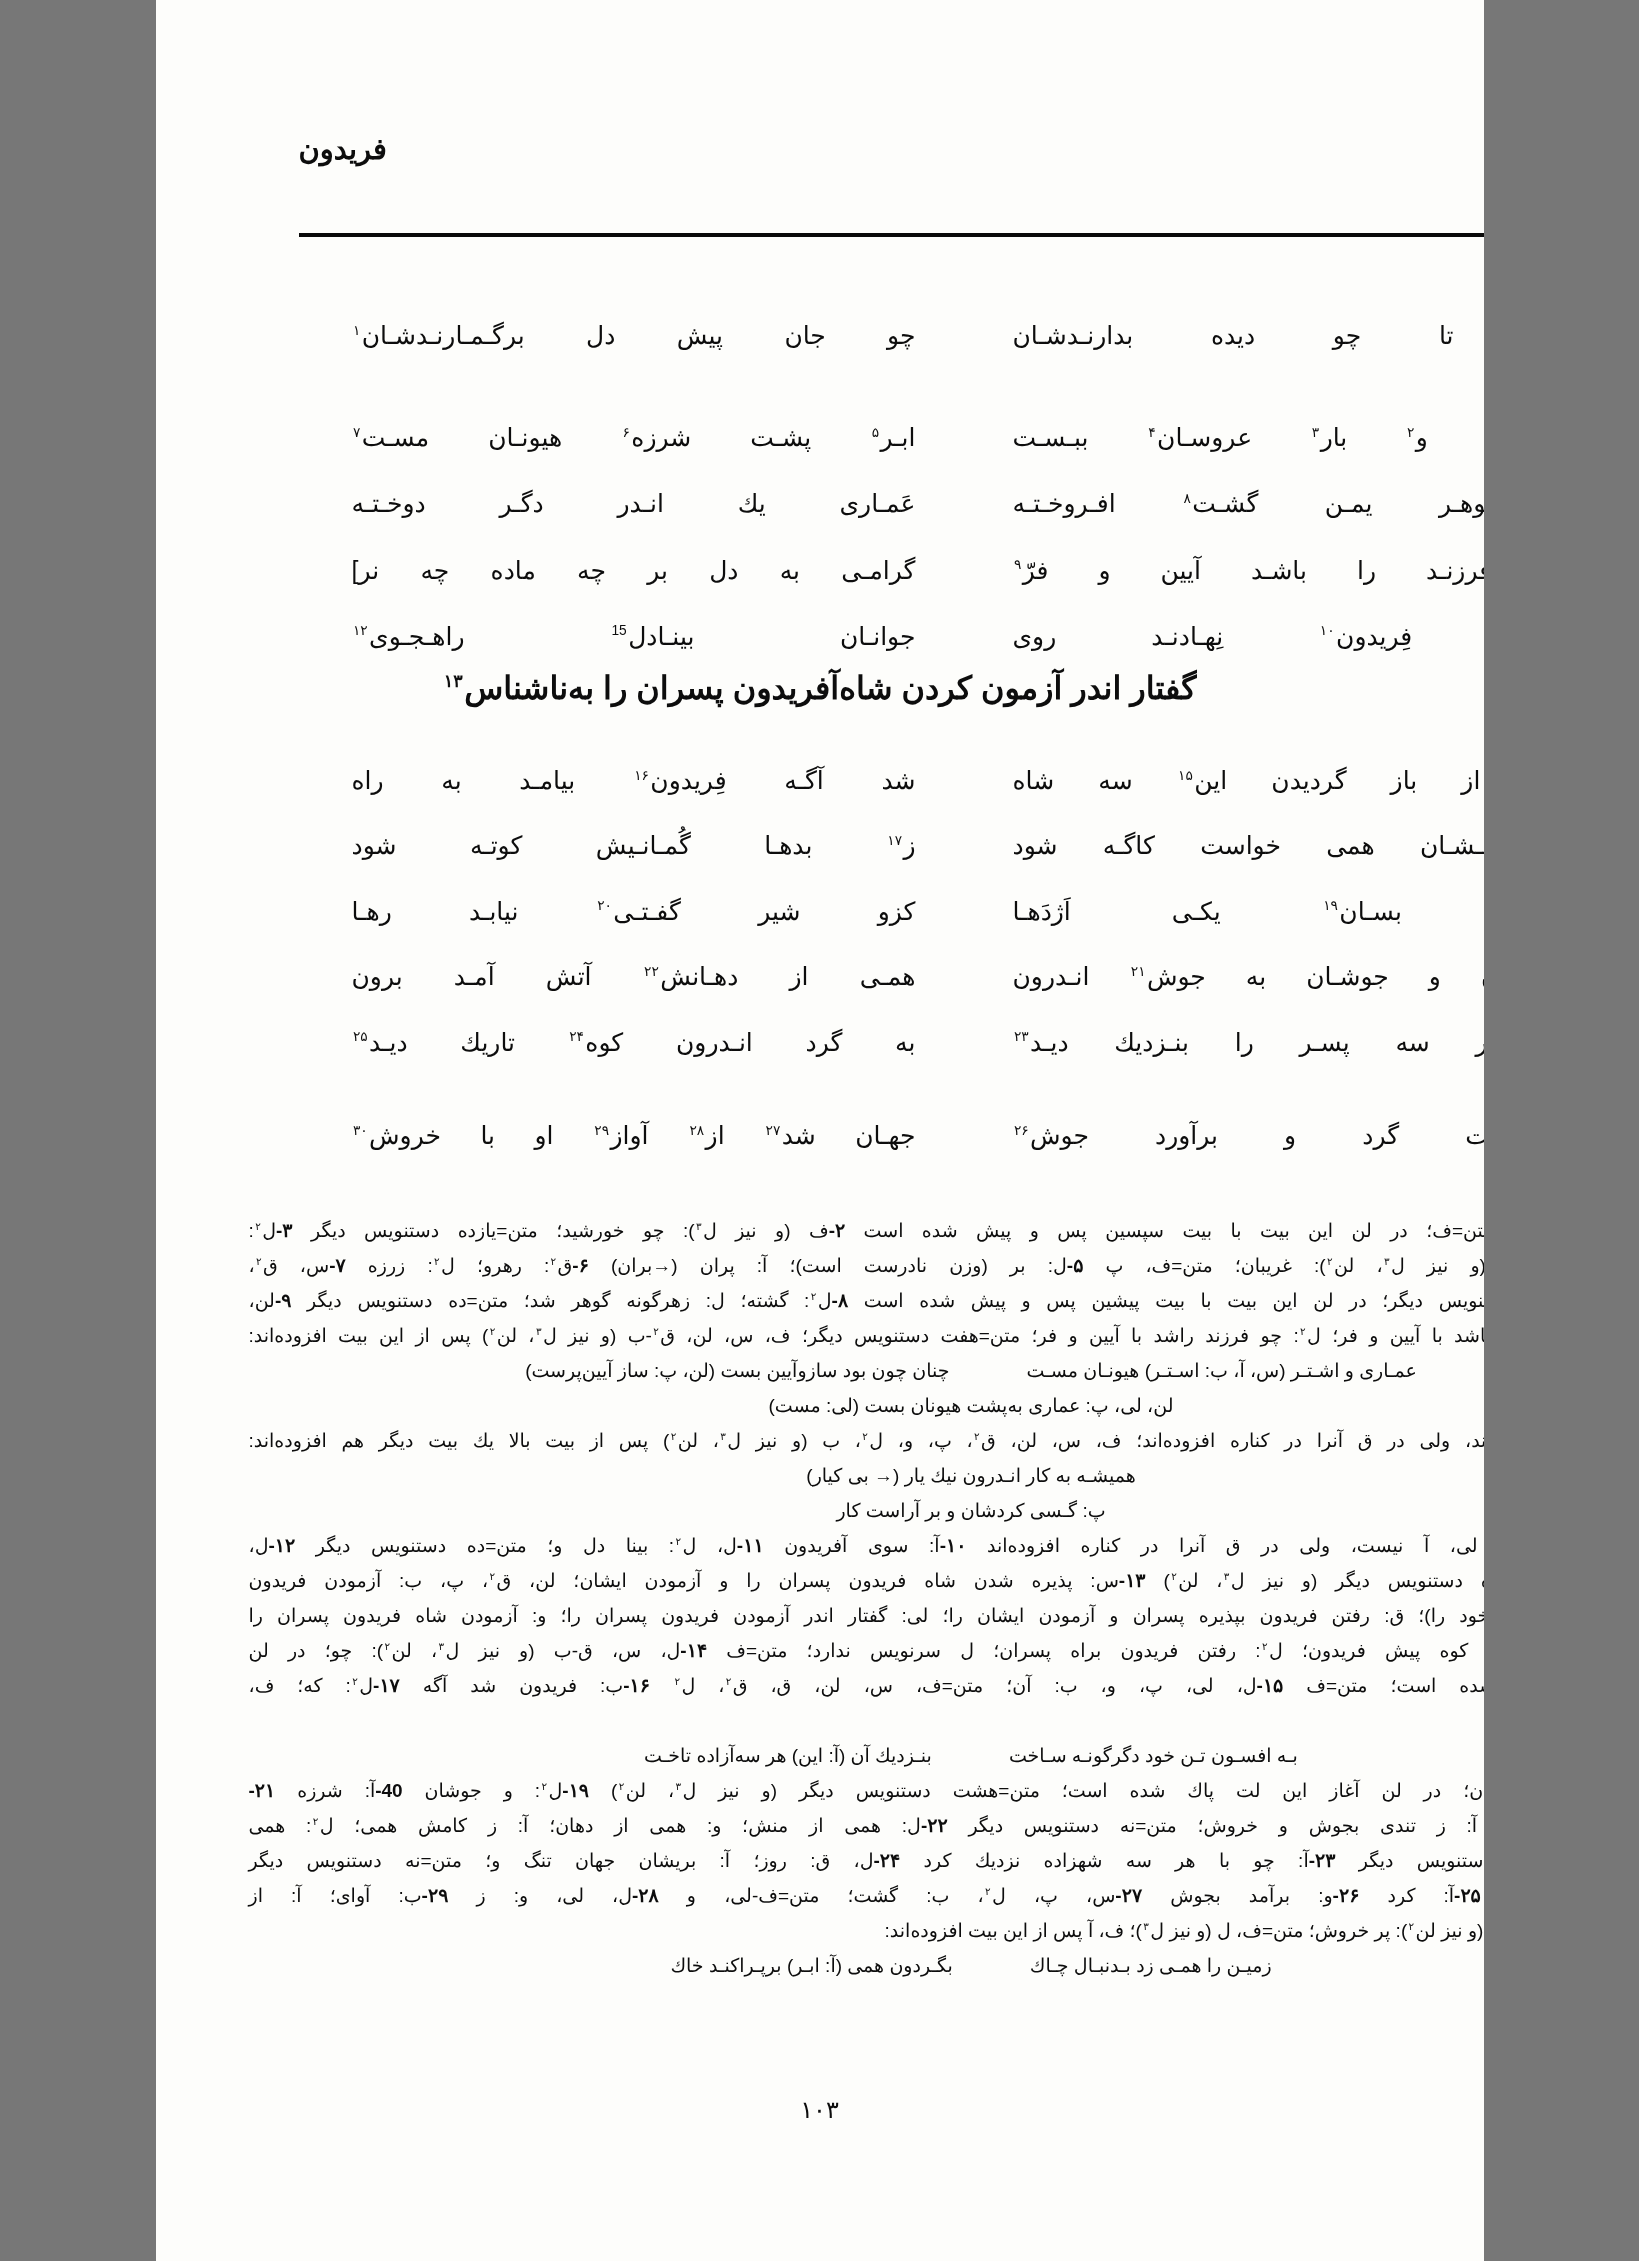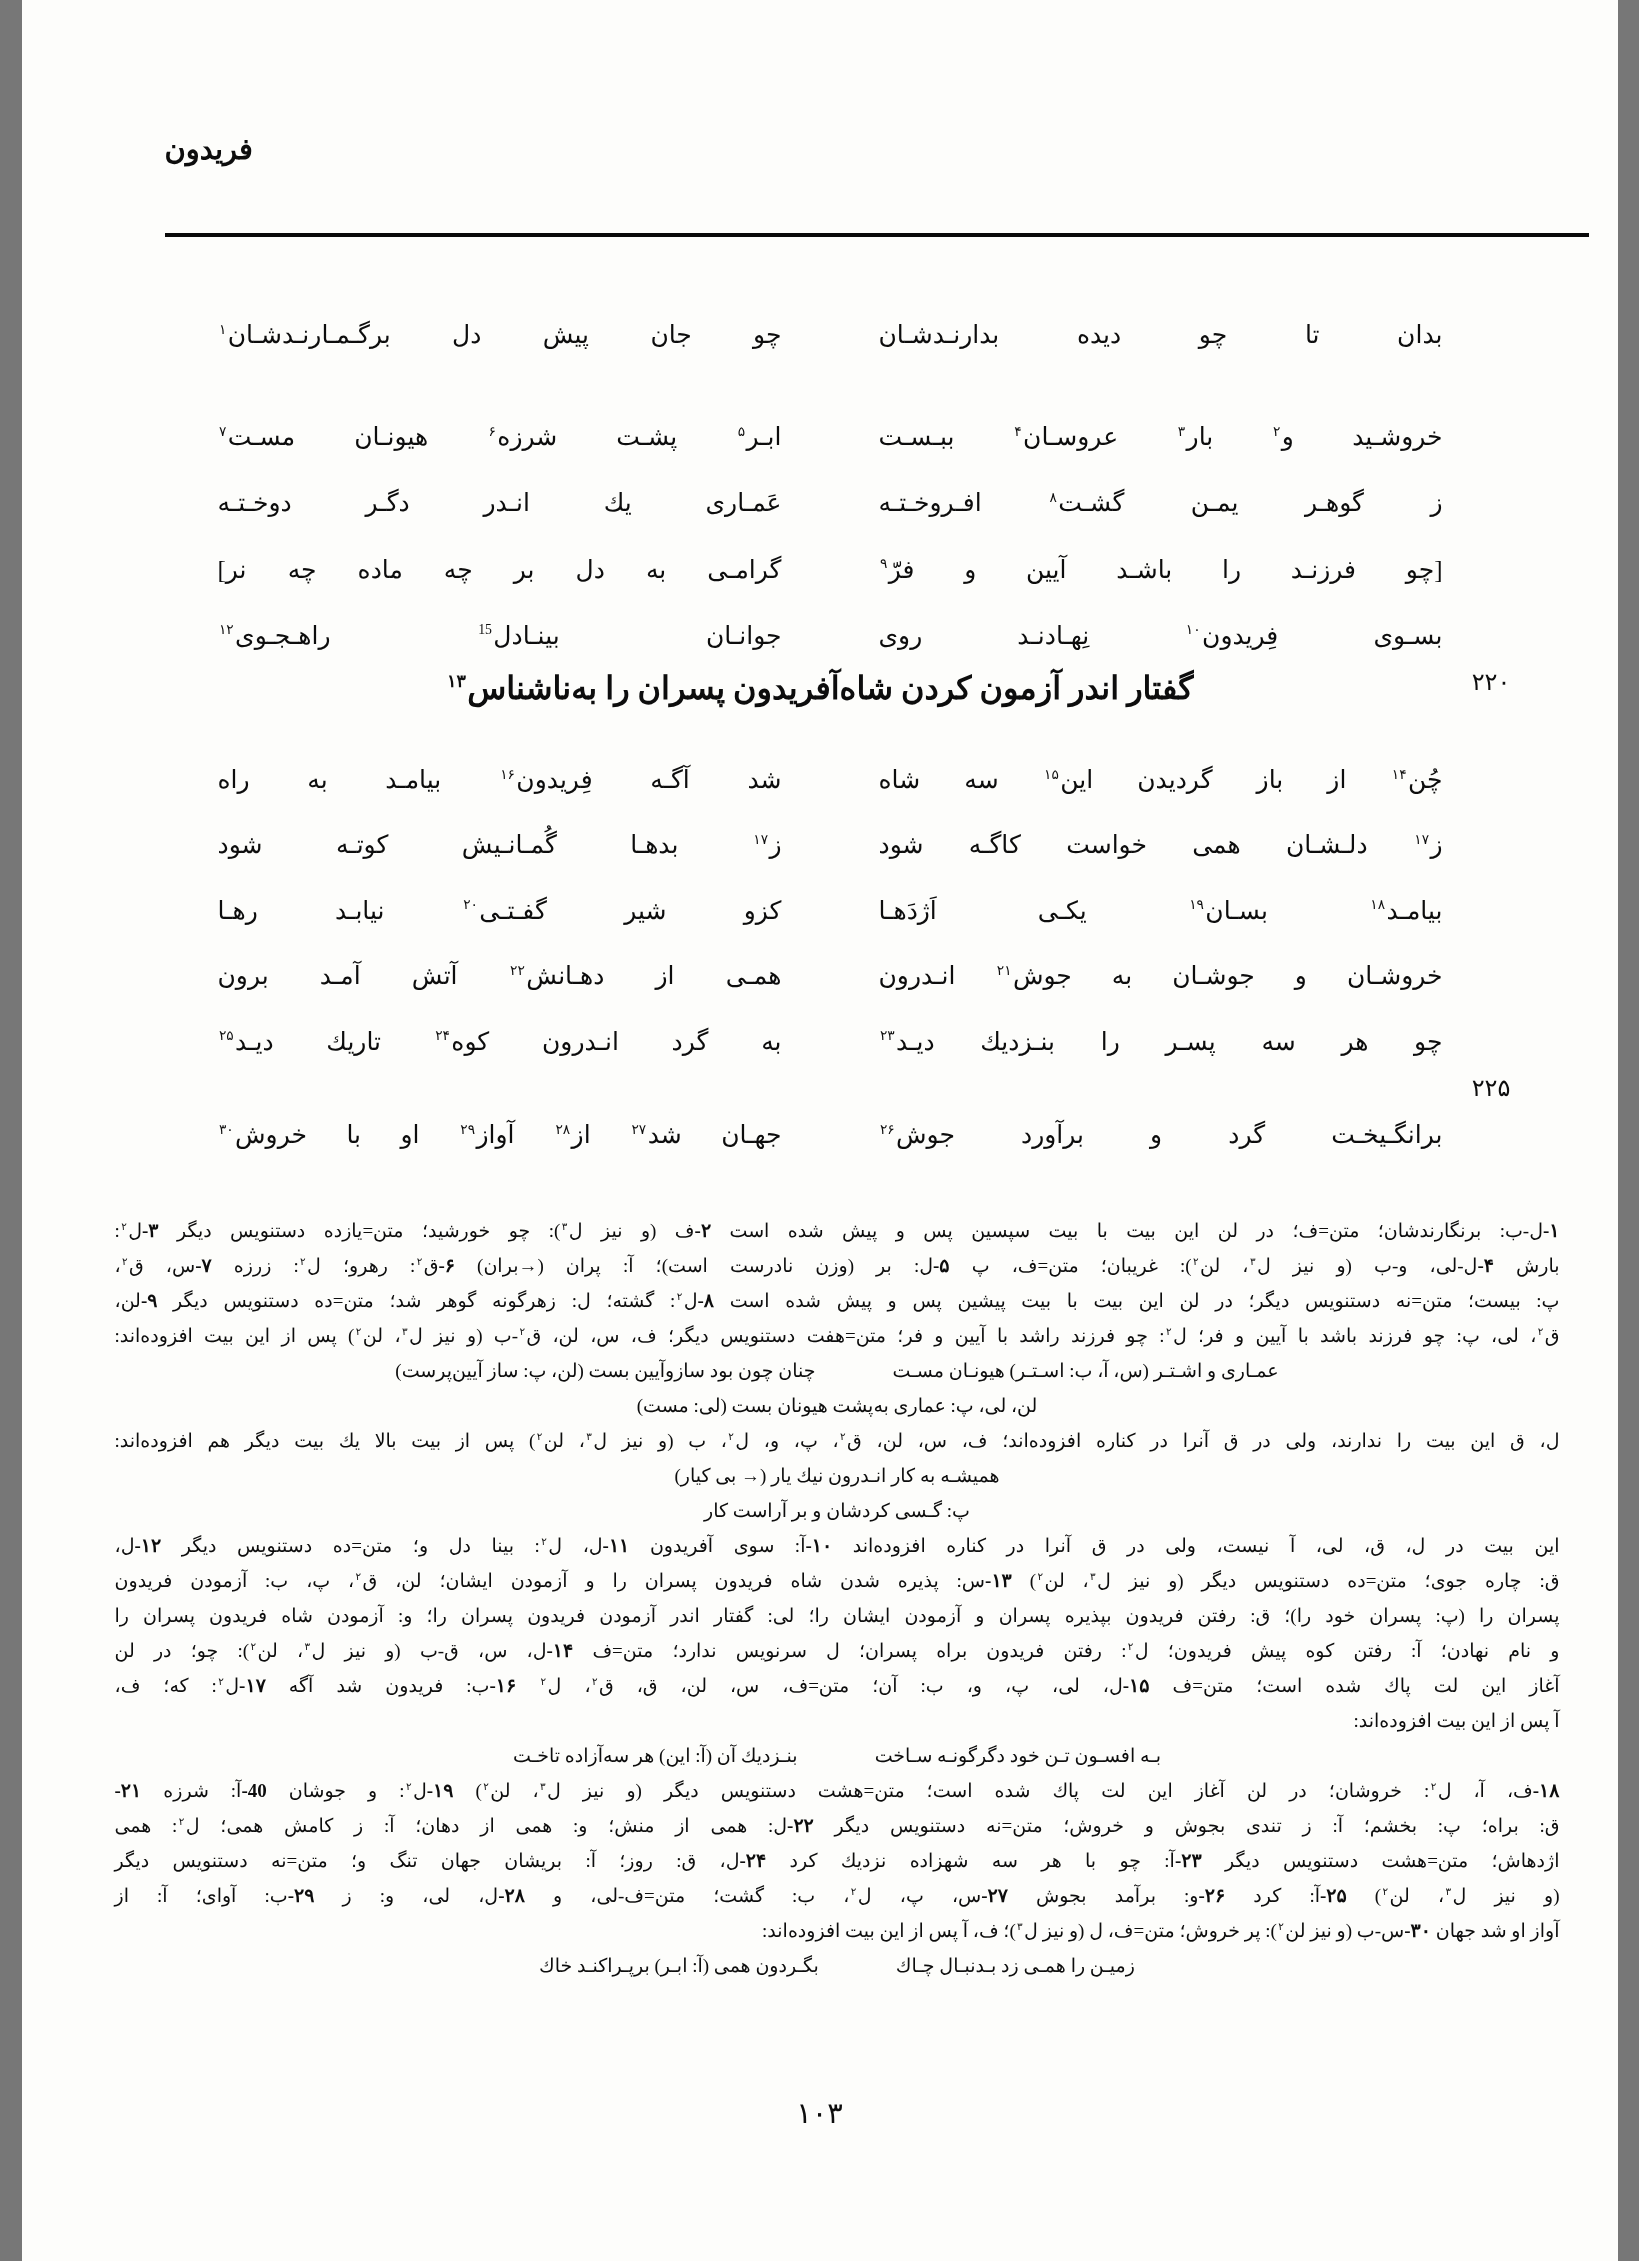--- a/index.html
+++ b/index.html
@@ -1,23 +1,23 @@
 <!DOCTYPE html>
 <html lang="fa" dir="rtl" style="font-size:11px"><head>
 <meta charset="utf-8">
 <style>
   html,body{margin:0;padding:0;background:#777;}
   .page{
     position:relative;
-    width:1596px;height:2261px;
+    width:1328px;height:2261px;
     margin:0 auto;
     background:#fdfdfb;
     color:#0d0d0d;
     direction:rtl;
-    font-family:Liberation Serif, serif;
+    font-family:Liberation Sans, sans-serif;
     overflow:hidden;
   }
   
   .running-head{
     position:absolute;left:143px;top:132px;
     font-size:29px;font-weight:bold;letter-spacing:0.7px;
   }
   .head-rule{
     position:absolute;left:143px;top:233px;width:1424px;height:3.5px;
     background:#090909;
@@ -48,21 +48,21 @@
            text-align:justify;text-align-last:justify;}
   .fn-line.short{text-align:right;text-align-last:right;}
   .fn-line.center{text-align:center;text-align-last:center;}
   .fn-verse{display:flex;direction:rtl;justify-content:center;gap:77px;
             min-height:35px;line-height:35px;}
   .fn-verse .fv{white-space:nowrap;}
   .footnotes b{font-weight:bold;}
   
   .page-number{
     position:absolute;top:2096px;left:0;right:0;
-    text-align:center;font-size:29px;letter-spacing:4.2px;
+    text-align:center;font-size:24px;letter-spacing:4.2px;
   }
 </style>
 </head>
 <body>
 
 <div class="page">
 
   <div class="running-head">فریدون</div>
 
   <div class="head-rule"></div>

